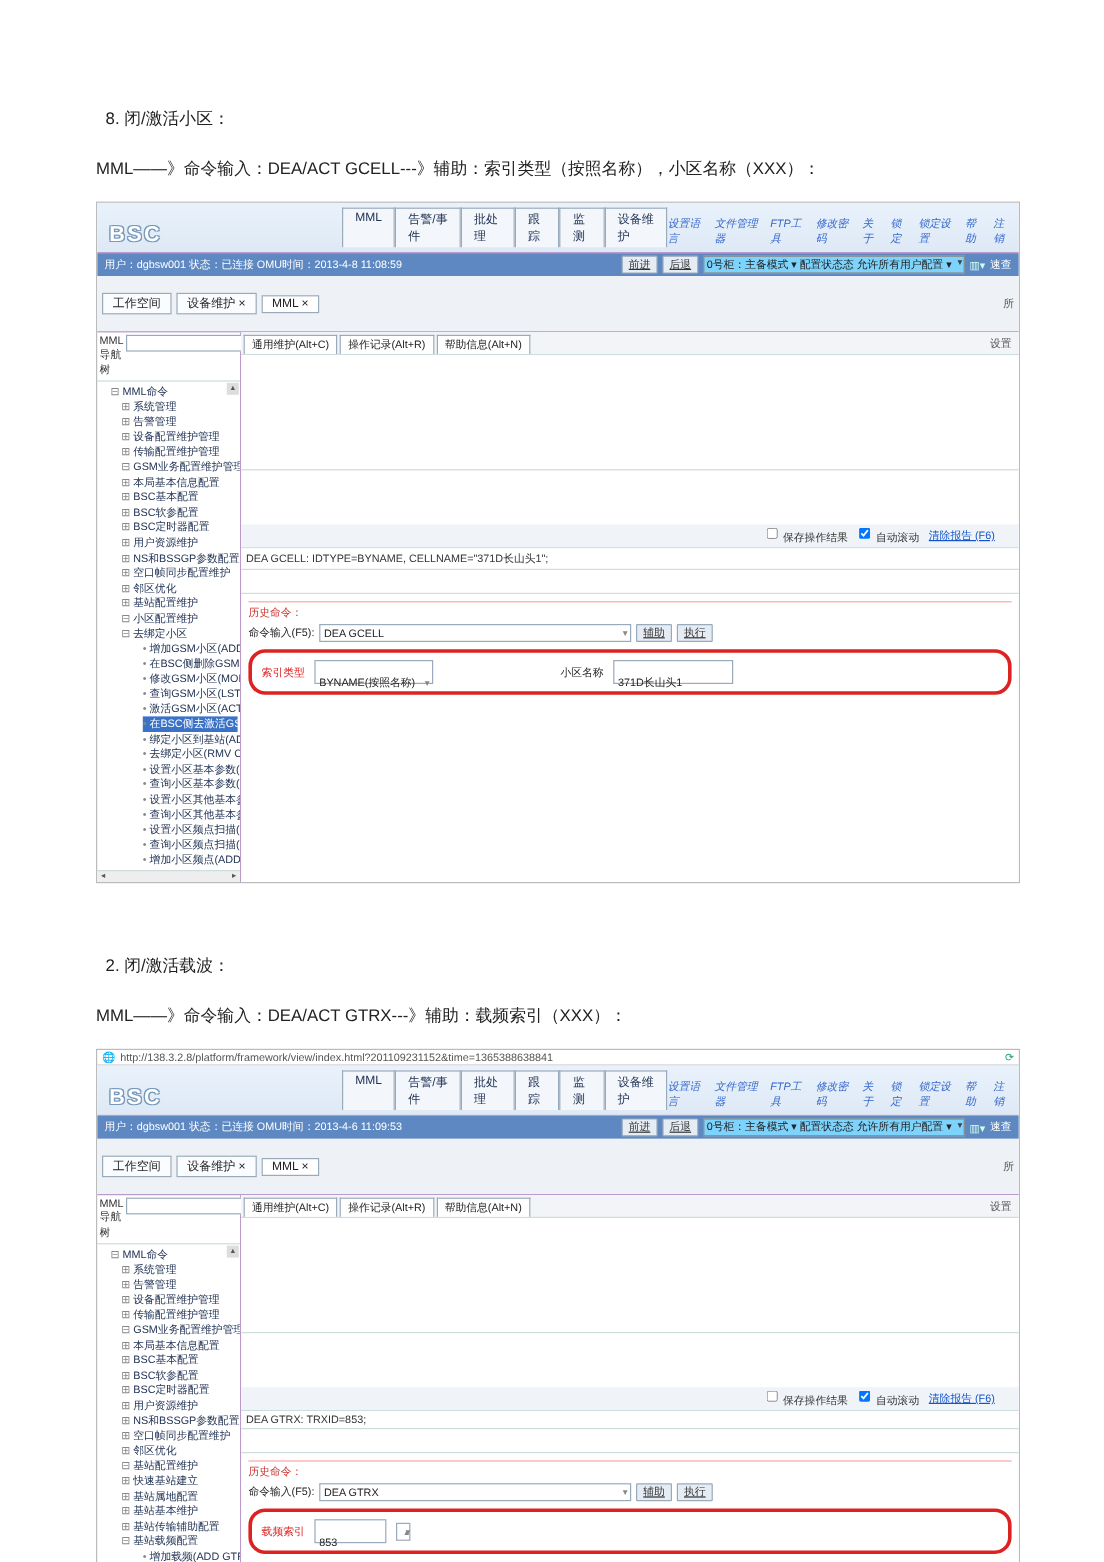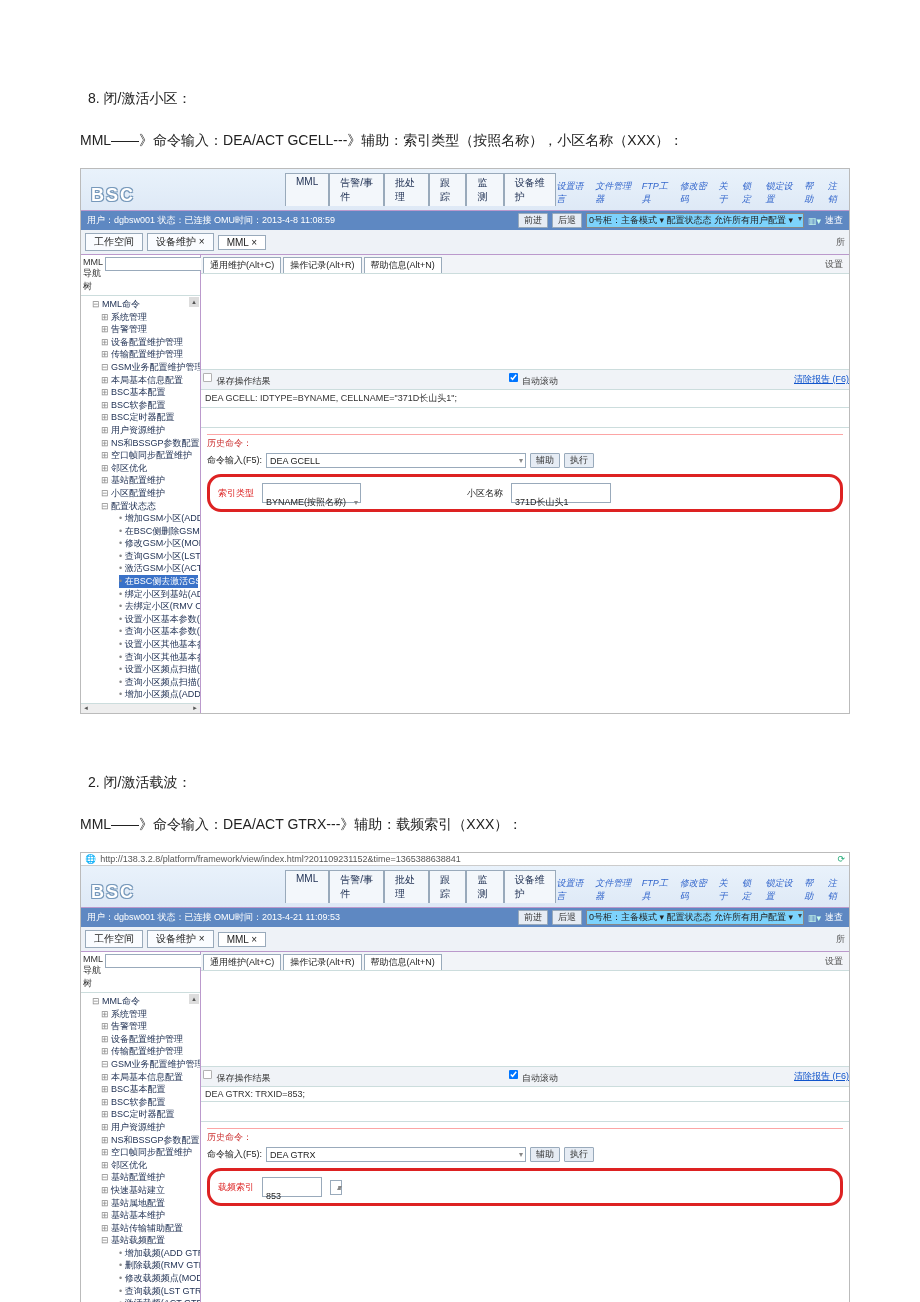--- a/index.html
+++ b/index.html
@@ -11,24 +11,24 @@
   .url-bar { font-size: 9px; color: #555; padding: 1px 4px; border-bottom: 1px solid #ccc; display: flex; align-items: center; gap: 4px; }
   .url-bar .go { color: #2a7; }
   .top-header { background: linear-gradient(#e9f2fb, #dee9f6); padding: 4px 6px; display: flex; justify-content: space-between; align-items: flex-end; border-bottom: 1px solid #b9c; }
   .bsc-logo { font-family: Arial, sans-serif; font-weight: 700; font-size: 18px; color: #fff; text-shadow: 1px 1px 0 #79b, -1px -1px 0 #79b, 1px -1px 0 #79b, -1px 1px 0 #79b; letter-spacing: 2px; padding-left: 4px; }
   .top-menu { font-size: 9px; color: #36c; display: flex; gap: 8px; }
   .top-menu span { cursor: pointer; font-style: italic; }
   .main-tabs { display: flex; gap: 0; margin-left: 150px; }
   .main-tabs .tab { font-size: 10px; padding: 2px 10px; border: 1px solid #9ab; border-bottom: none; background: #f3f7fb; color: #235; cursor: pointer; }
   .user-bar { background: #5e88c2; color: #fff; font-size: 9px; padding: 2px 6px; display: flex; justify-content: space-between; align-items: center; }
   .user-right { display: flex; align-items: center; gap: 4px; }
-  .btn-small { background: #e6ecf4; color: #333; border: 1px solid #9ab; padding: 0 5px; font-size: 9px; border-radius: 1px; cursor: pointer; }
+  .btn-small { background: #e6ecf4; color: #333; border: 1px solid #9ab; padding: 0 5px; font-size: 9px; border-radius: 1px; cursor: pointer; text-decoration: underline; }
   .select-box { background: #7dd3fc; color: #222; border: 1px solid #888; font-size: 9px; padding: 0 10px 0 2px; position: relative; cursor: pointer; }
   .select-box::after { content: "▾"; position: absolute; right: 1px; top: 0; font-size: 8px; color: #444; }
-  .workspace-bar { background: #eef2f7; border-bottom: 1px solid #b9c; padding: 3px 4px; display: flex; gap: 4px; font-size: 10px; align-items: center; }
+  .workspace-bar { background: #eef2f7; border-bottom: 1px solid #b9c; padding: 14px 4px; display: flex; gap: 4px; font-size: 10px; align-items: center; }
   .ws-tab { padding: 1px 8px; border: 1px solid #9ab; background: #fafcff; cursor: pointer; }
   .ws-tab.active { background: #fff; }
   .body-row { display: flex; }
   .sidebar { width: 120px; border-right: 1px solid #b9c; font-size: 9px; }
   .search-box { display: flex; gap: 2px; padding: 2px; border-bottom: 1px solid #cdd; }
   .search-box input { flex: 1; height: 14px; font-size: 9px; border: 1px solid #9ab; }
   .search-box button { font-size: 9px; border: 1px solid #9ab; background: #eef; padding: 0 4px; cursor: pointer; }
   .tree { padding: 2px; line-height: 1.4; color: #235; overflow: hidden; position: relative; }
   .tree ul { list-style: none; padding-left: 9px; }
   .tree li { white-space: nowrap; cursor: pointer; }
@@ -37,21 +37,21 @@
   .tree .col::before { content: "⊟ "; color: #888; }
   .tree .leaf::before { content: "• "; color: #888; }
   .tree .scroll-up { position: absolute; right: 1px; top: 1px; width: 10px; height: 10px; background: #ddd; font-size: 7px; text-align: center; line-height: 10px; color: #555; }
   .tree-scroll { display: flex; justify-content: space-between; background: #eee; border-top: 1px solid #cdd; height: 10px; }
   .tree-scroll span { width: 10px; text-align: center; font-size: 7px; color: #555; }
   .content { flex: 1; background: #fff; }
   .op-tabs { display: flex; gap: 2px; padding: 2px 2px 0 2px; background: #f2f4f8; border-bottom: 1px solid #cdd; font-size: 9px; }
   .op-tabs .tab { padding: 1px 6px; border: 1px solid #9ab; border-bottom: none; background: #fff; cursor: pointer; }
   .op-tabs .conf { margin-left: auto; padding: 1px 4px; color: #555; }
   .output-area { height: 96px; background: #fff; border-bottom: 1px solid #cdd; position: relative; }
-  .status-row { background: #f0f3f7; font-size: 9px; display: flex; justify-content: space-between; align-items: center; gap: 8px; padding: 1px 0; border-bottom: 1px solid #cdd; color: #333; }
+  .status-row { background: #f0f3f7; font-size: 9px; display: flex; justify-content: flex-end; align-items: center; gap: 8px; padding: 1px 20px; border-bottom: 1px solid #cdd; color: #333; margin-top: 45px; }
   .status-row .link { color: #15c; text-decoration: underline; cursor: pointer; }
   .status-row input[type=checkbox] { transform: scale(0.7); }
   .echo { font-size: 9px; color: #333; padding: 2px 4px; border-bottom: 1px solid #cdd; background: #fff; }
   .blank { height: 20px; border-bottom: 1px solid #cdd; }
   .cmd-area { padding: 6px; }
   .cmd-header { font-size: 9px; color: #c33; border-top: 1px solid #fca5a5; padding-top: 2px; margin-bottom: 3px; }
   .cmd-row1 { display: flex; align-items: center; gap: 4px; font-size: 9px; margin-bottom: 6px; }
   .cmd-row1 .input-long { border: 1px solid #9ab; height: 15px; width: 260px; padding: 0 3px; display: flex; align-items: center; position: relative; }
   .cmd-row1 .input-long::after { content: "▾"; position: absolute; right: 2px; color: #888; font-size: 8px; }
   .red-callout { border: 3px solid #d22; border-radius: 14px; padding: 6px 8px; display: flex; align-items: center; gap: 8px; font-size: 9px; }
@@ -135,21 +135,21 @@
                 <li class="exp">本局基本信息配置</li>
                 <li class="exp">BSC基本配置</li>
                 <li class="exp">BSC软参配置</li>
                 <li class="exp">BSC定时器配置</li>
                 <li class="exp">用户资源维护</li>
                 <li class="exp">NS和BSSGP参数配置</li>
                 <li class="exp">空口帧同步配置维护</li>
                 <li class="exp">邻区优化</li>
                 <li class="exp">基站配置维护</li>
                 <li class="col">小区配置维护</li>
-                <li class="col">配置状态态</li>
+                <li class="col">去绑定小区</li>
                 <ul style="padding-left: 18px;">
                   <li class="leaf">增加GSM小区(ADD GCELL)</li>
                   <li class="leaf">在BSC侧删除GSM小区(RMV</li>
                   <li class="leaf">修改GSM小区(MOD GCELL)</li>
                   <li class="leaf">查询GSM小区(LST GCELL)</li>
                   <li class="leaf">激活GSM小区(ACT GCELL)</li>
                   <li class="leaf sel">在BSC侧去激活GSM小区(DE</li>
                   <li class="leaf">绑定小区到基站(ADD CELLB</li>
                   <li class="leaf">去绑定小区(RMV CELLBIND)</li>
                   <li class="leaf">设置小区基本参数(SET GCE</li>
@@ -231,21 +231,21 @@
         <span>FTP工具</span>
         <span>修改密码</span>
         <span>关于</span>
         <span>锁定</span>
         <span>锁定设置</span>
         <span>帮助</span>
         <span>注销</span>
       </div>
     </div>
     <div class="user-bar">
-      <span>用户：dgbsw001   状态：已连接   OMU时间：2013-4-21 11:09:53</span>
+      <span>用户：dgbsw001   状态：已连接   OMU时间：2013-4-6 11:09:53</span>
       <div class="user-right">
         <span class="btn-small">前进</span>
         <span class="btn-small">后退</span>
         <span class="select-box">0号柜：主备模式 ▾ 配置状态态 允许所有用户配置 ▾</span>
         <span style="color:#cfe">▥▾</span>
         <span>速查</span>
       </div>
     </div>
     <div class="workspace-bar">
       <span class="ws-tab">工作空间</span>

